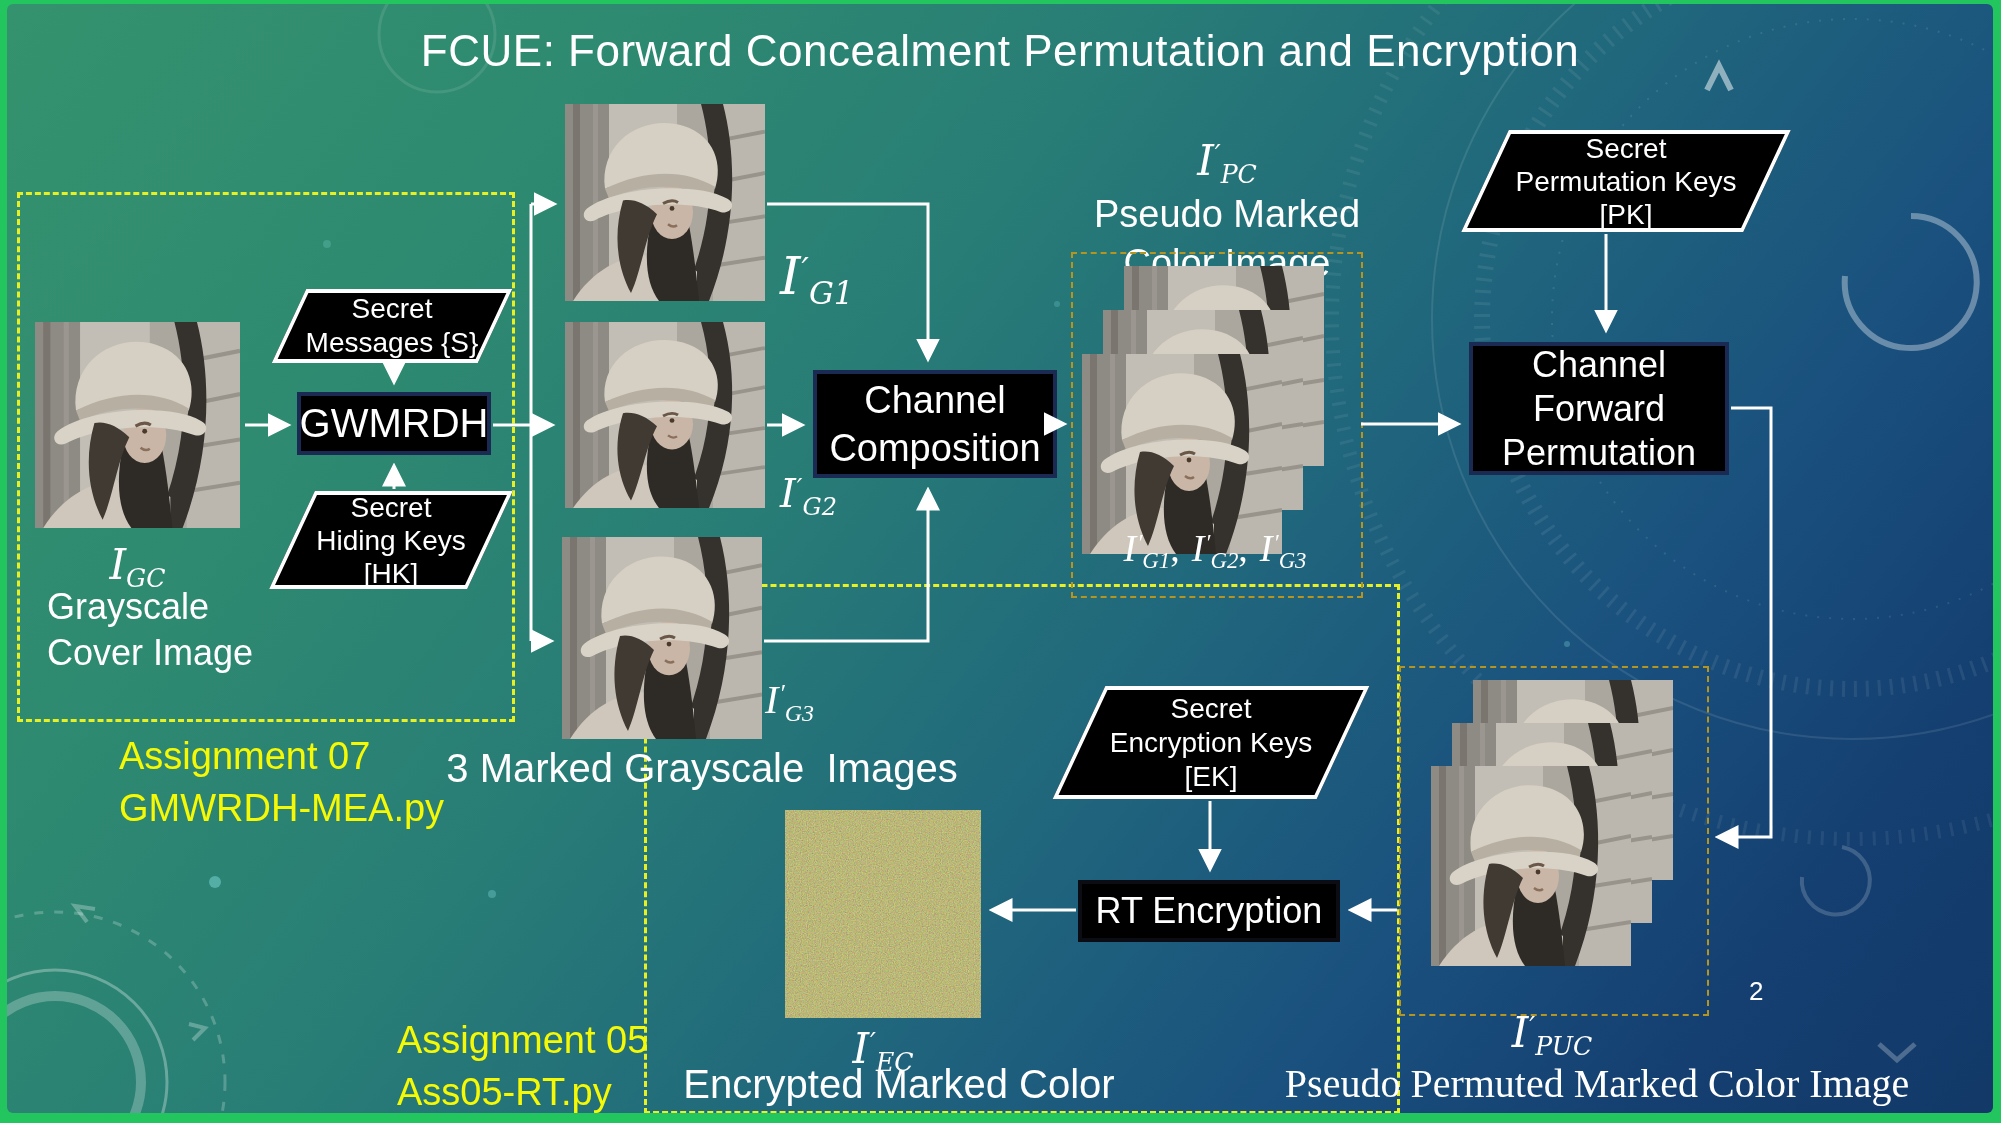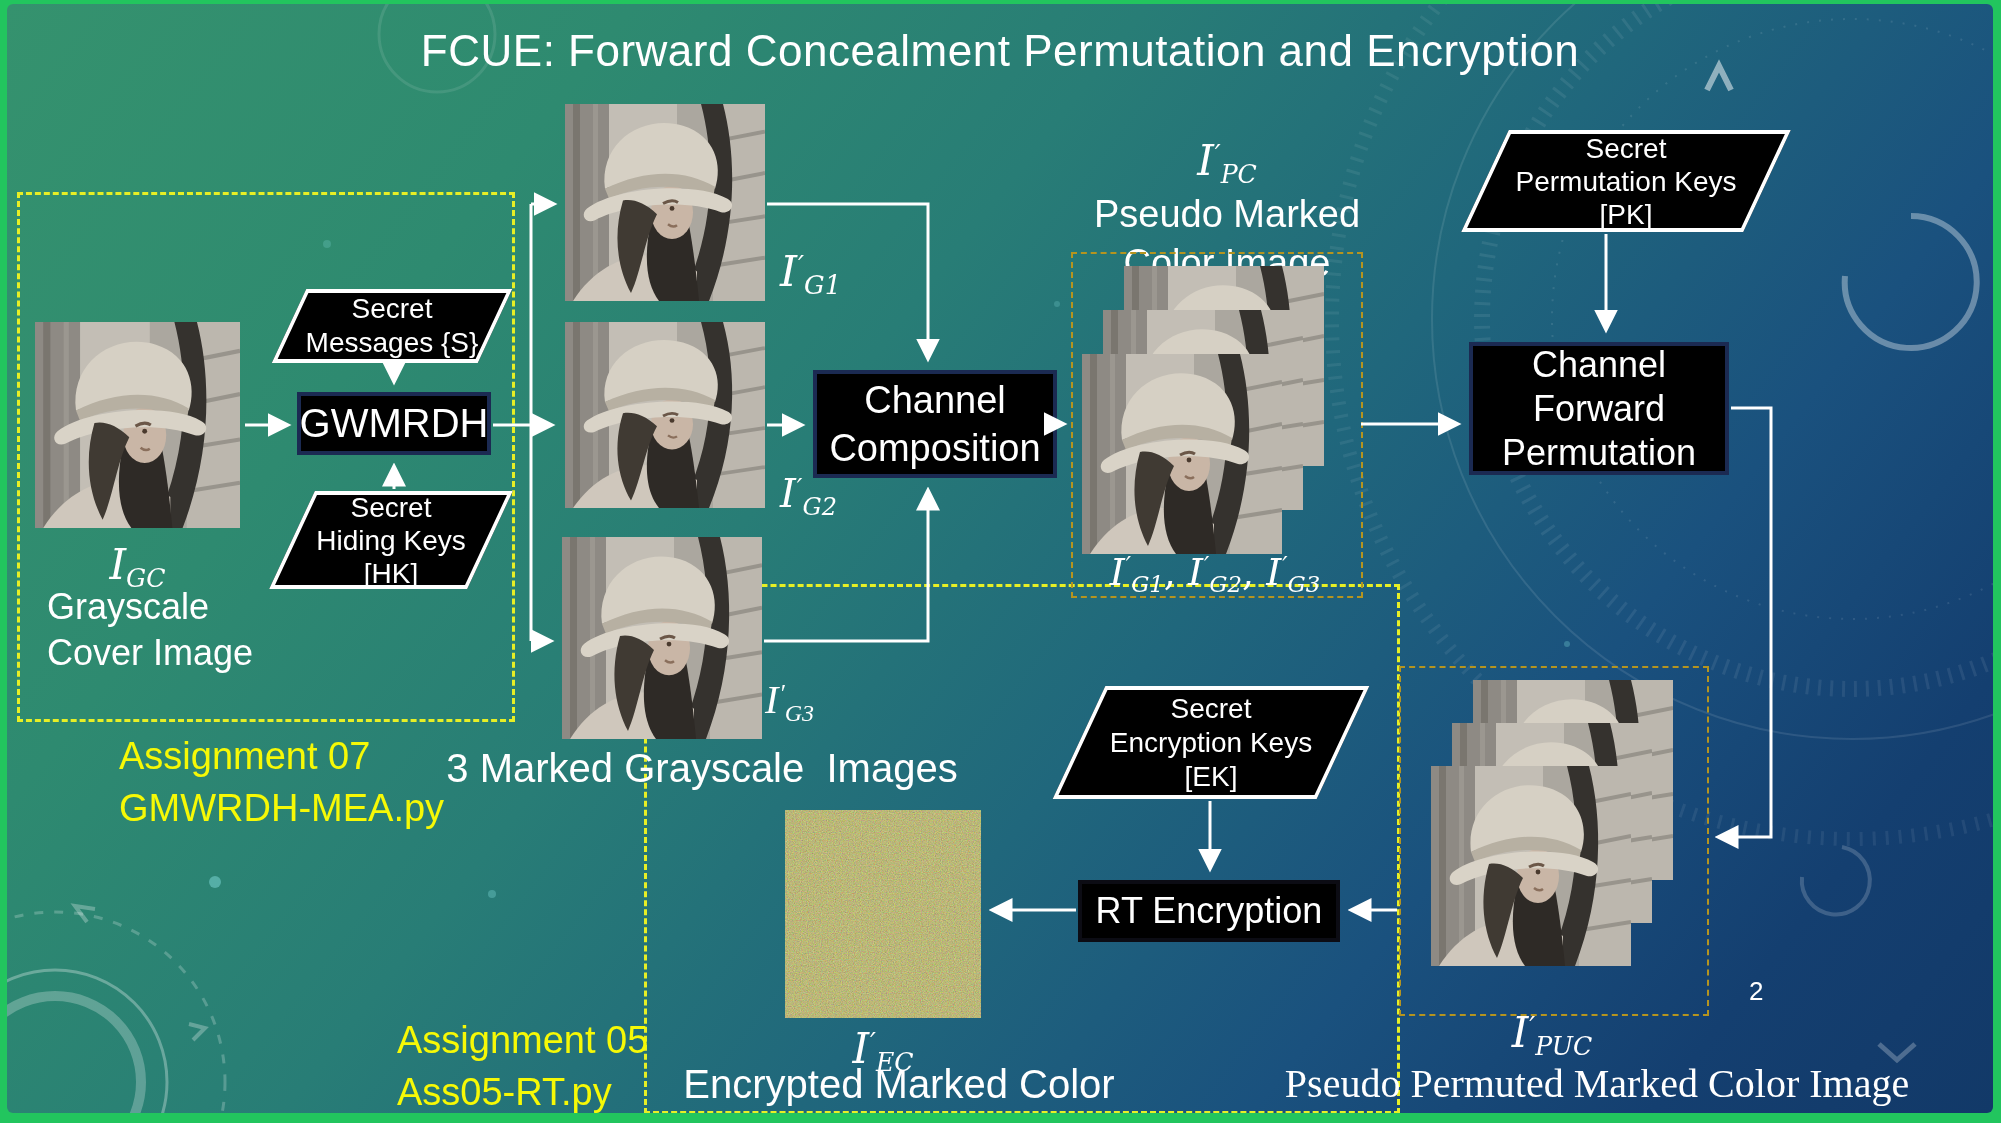--- a/index.html
+++ b/index.html
@@ -136,21 +136,21 @@
       <div>Hiding Keys</div>
       <div>[HK]</div>
     </div>
   </div>
 
   <div class="abs imgframe" style="left:558px;top:100px;width:200px;height:197px;">
     <svg class="fill" viewBox="0 0 200 200" preserveAspectRatio="none">
           <use href="#lena"></use>
         </svg>
   </div>
-  <div class="abs math" style="left:773px;top:242px;font-size:43px;text-align:right;">
+  <div class="abs math" style="left:773px;top:242px;font-size:52px;text-align:right;">
     <span>I</span><span class="mp">′</span><span class="msub">G1</span>
   </div>
 
   <div class="abs imgframe" style="left:558px;top:318px;width:200px;height:186px;">
     <svg class="fill" viewBox="0 0 200 200" preserveAspectRatio="none">
           <use href="#lena"></use>
         </svg>
   </div>
   <div class="abs math" style="left:773px;top:466px;font-size:40px;text-align:center;">
     <span>I</span><span class="mp">′</span><span class="msub">G2</span>
@@ -191,21 +191,21 @@
   <div class="abs stack-img" style="left:1096px;top:306px;">
     <svg class="fill" viewBox="0 0 200 200" preserveAspectRatio="none">
           <use href="#lena"></use>
         </svg>
   </div>
   <div class="abs stack-img" style="left:1075px;top:350px;">
     <svg class="fill" viewBox="0 0 200 200" preserveAspectRatio="none">
           <use href="#lena"></use>
         </svg>
   </div>
-  <div class="abs math center" style="left:1064px;top:546px;width:288px;font-size:38px;">
+  <div class="abs math center" style="left:1064px;top:522px;width:288px;font-size:38px;font-family:Liberation Serif, serif;">
     <span><span>I</span><span class="mp">′</span><span class="msub">G1</span></span><span class="sep">,</span><span><span>I</span><span class="mp">′</span><span class="msub">G2</span></span><span class="sep">,</span><span><span>I</span><span class="mp">′</span><span class="msub">G3</span></span>
   </div>
 
   <div class="abs par" style="left:1478px;top:126px;width:282px;height:102px;">
     <div class="par-inner" style="font-size:28px;line-height:33px;">
       <div>Secret</div>
       <div>Permutation Keys</div>
       <div>[PK]</div>
     </div>
   </div>

